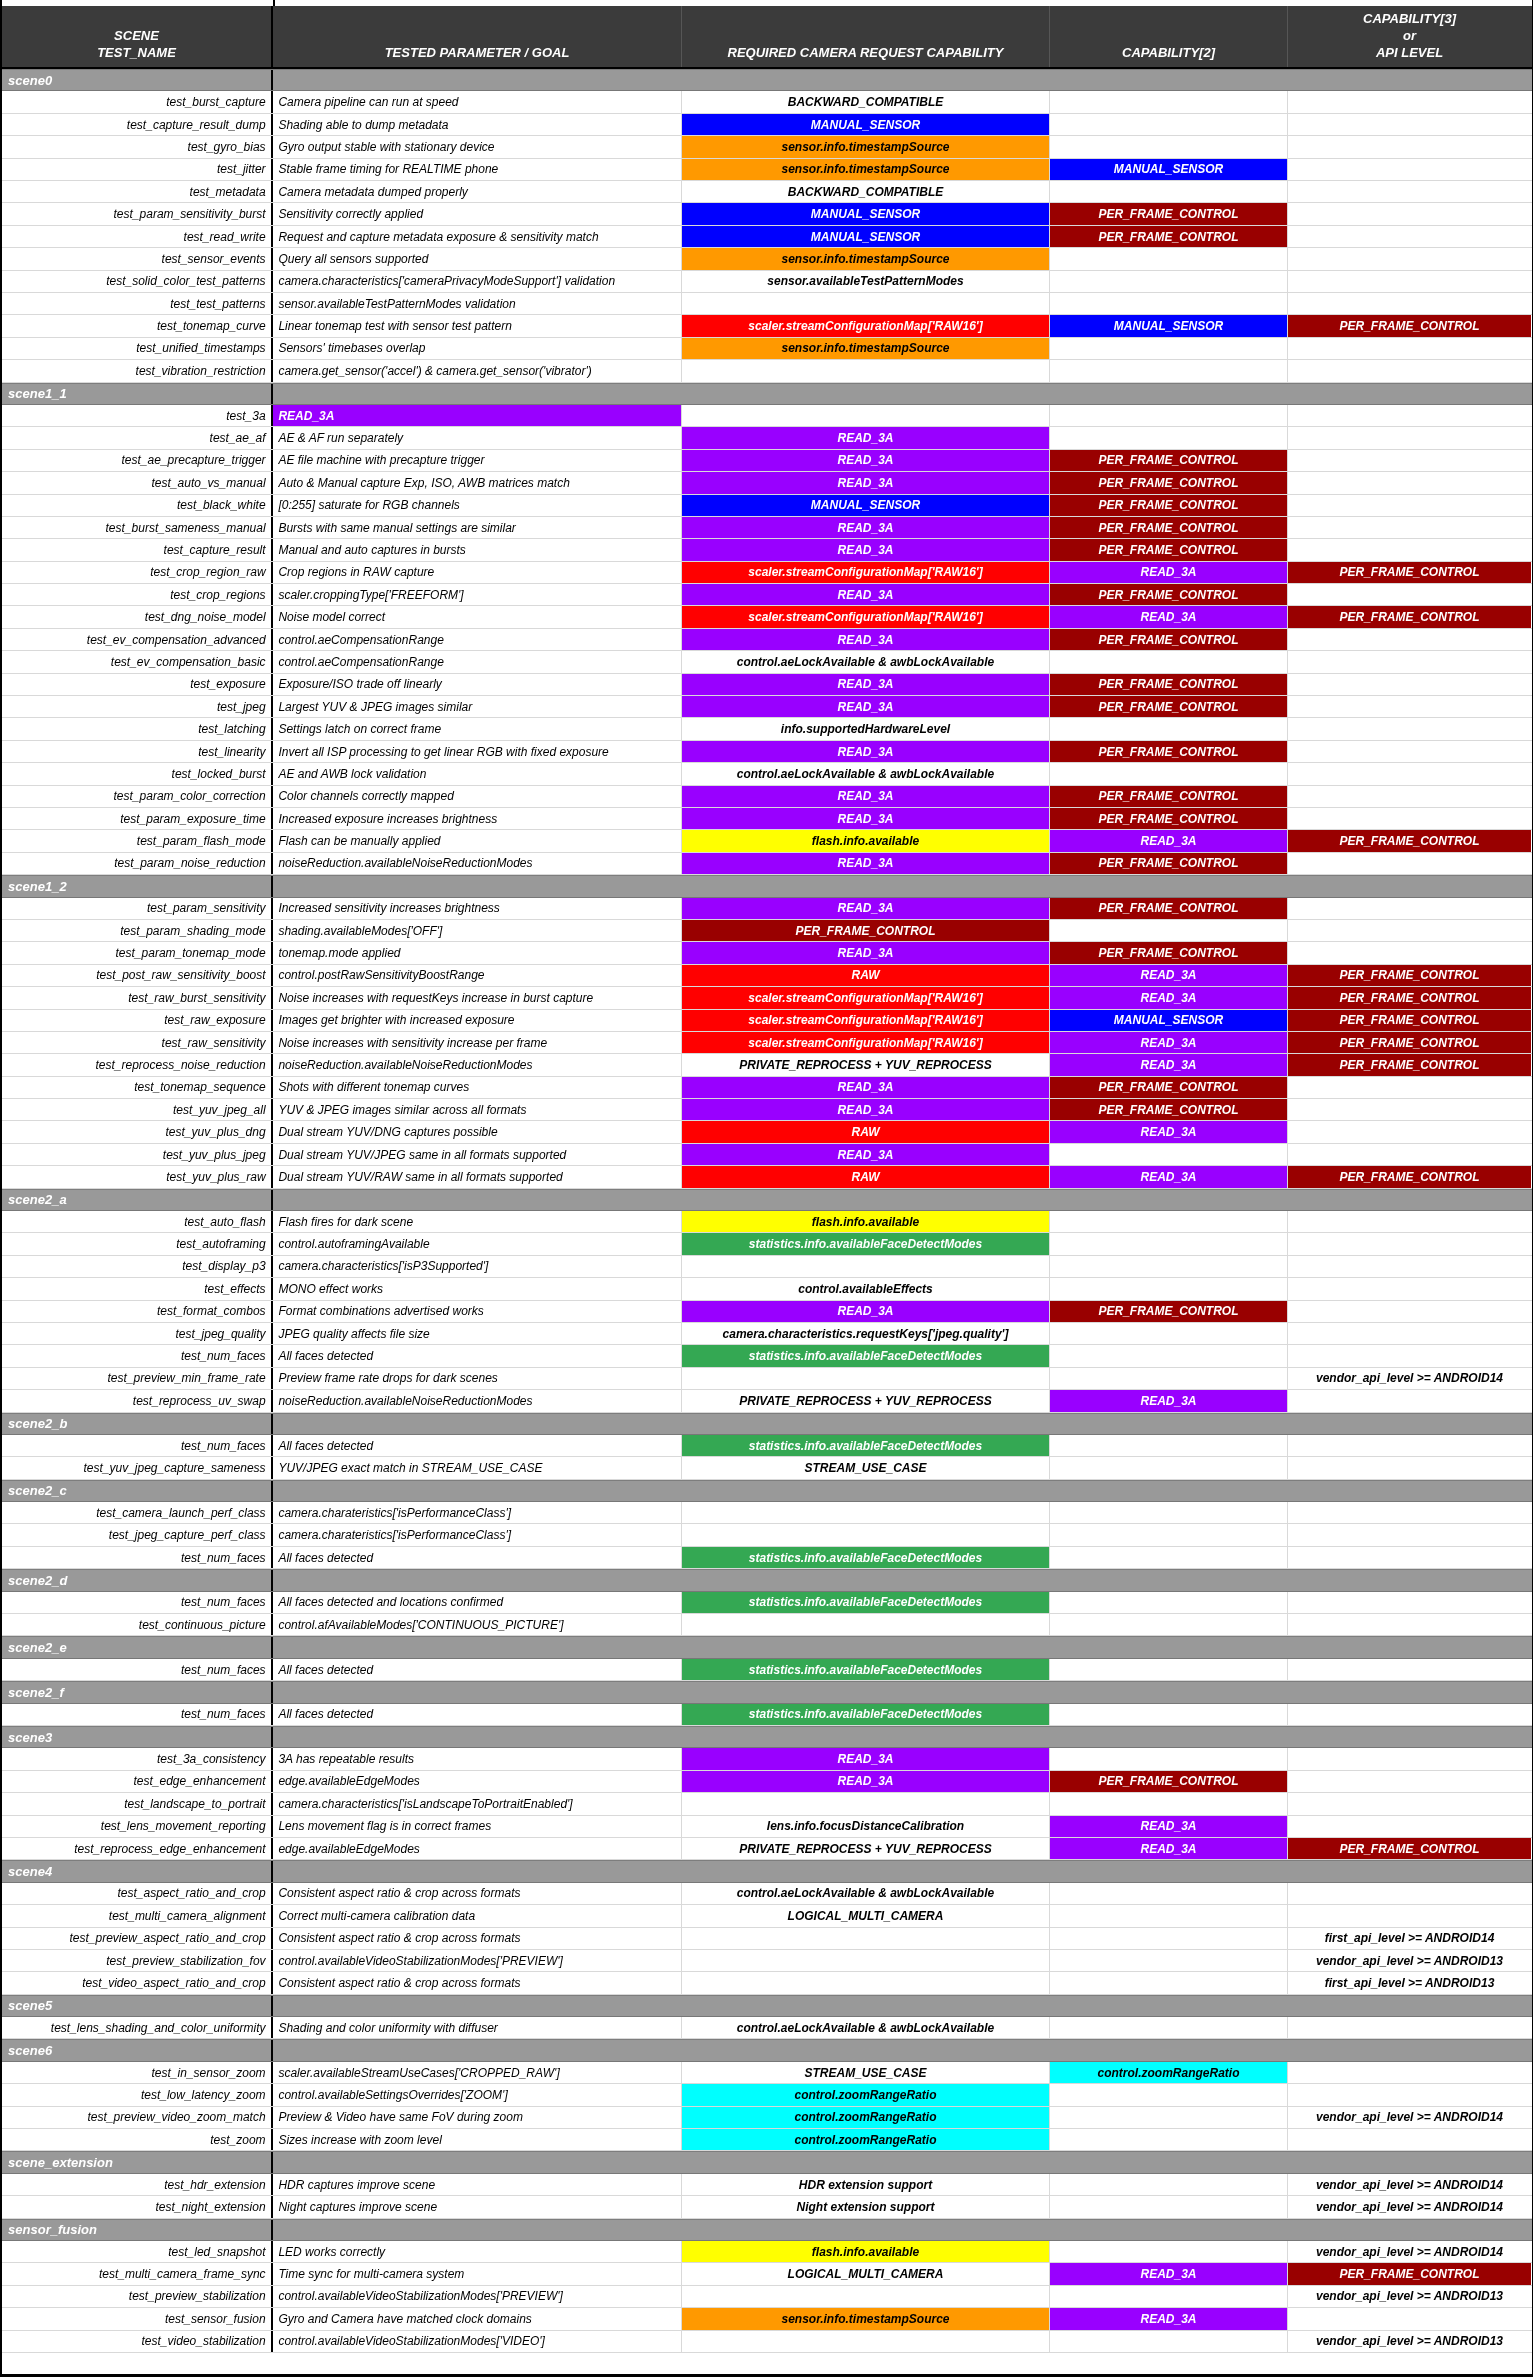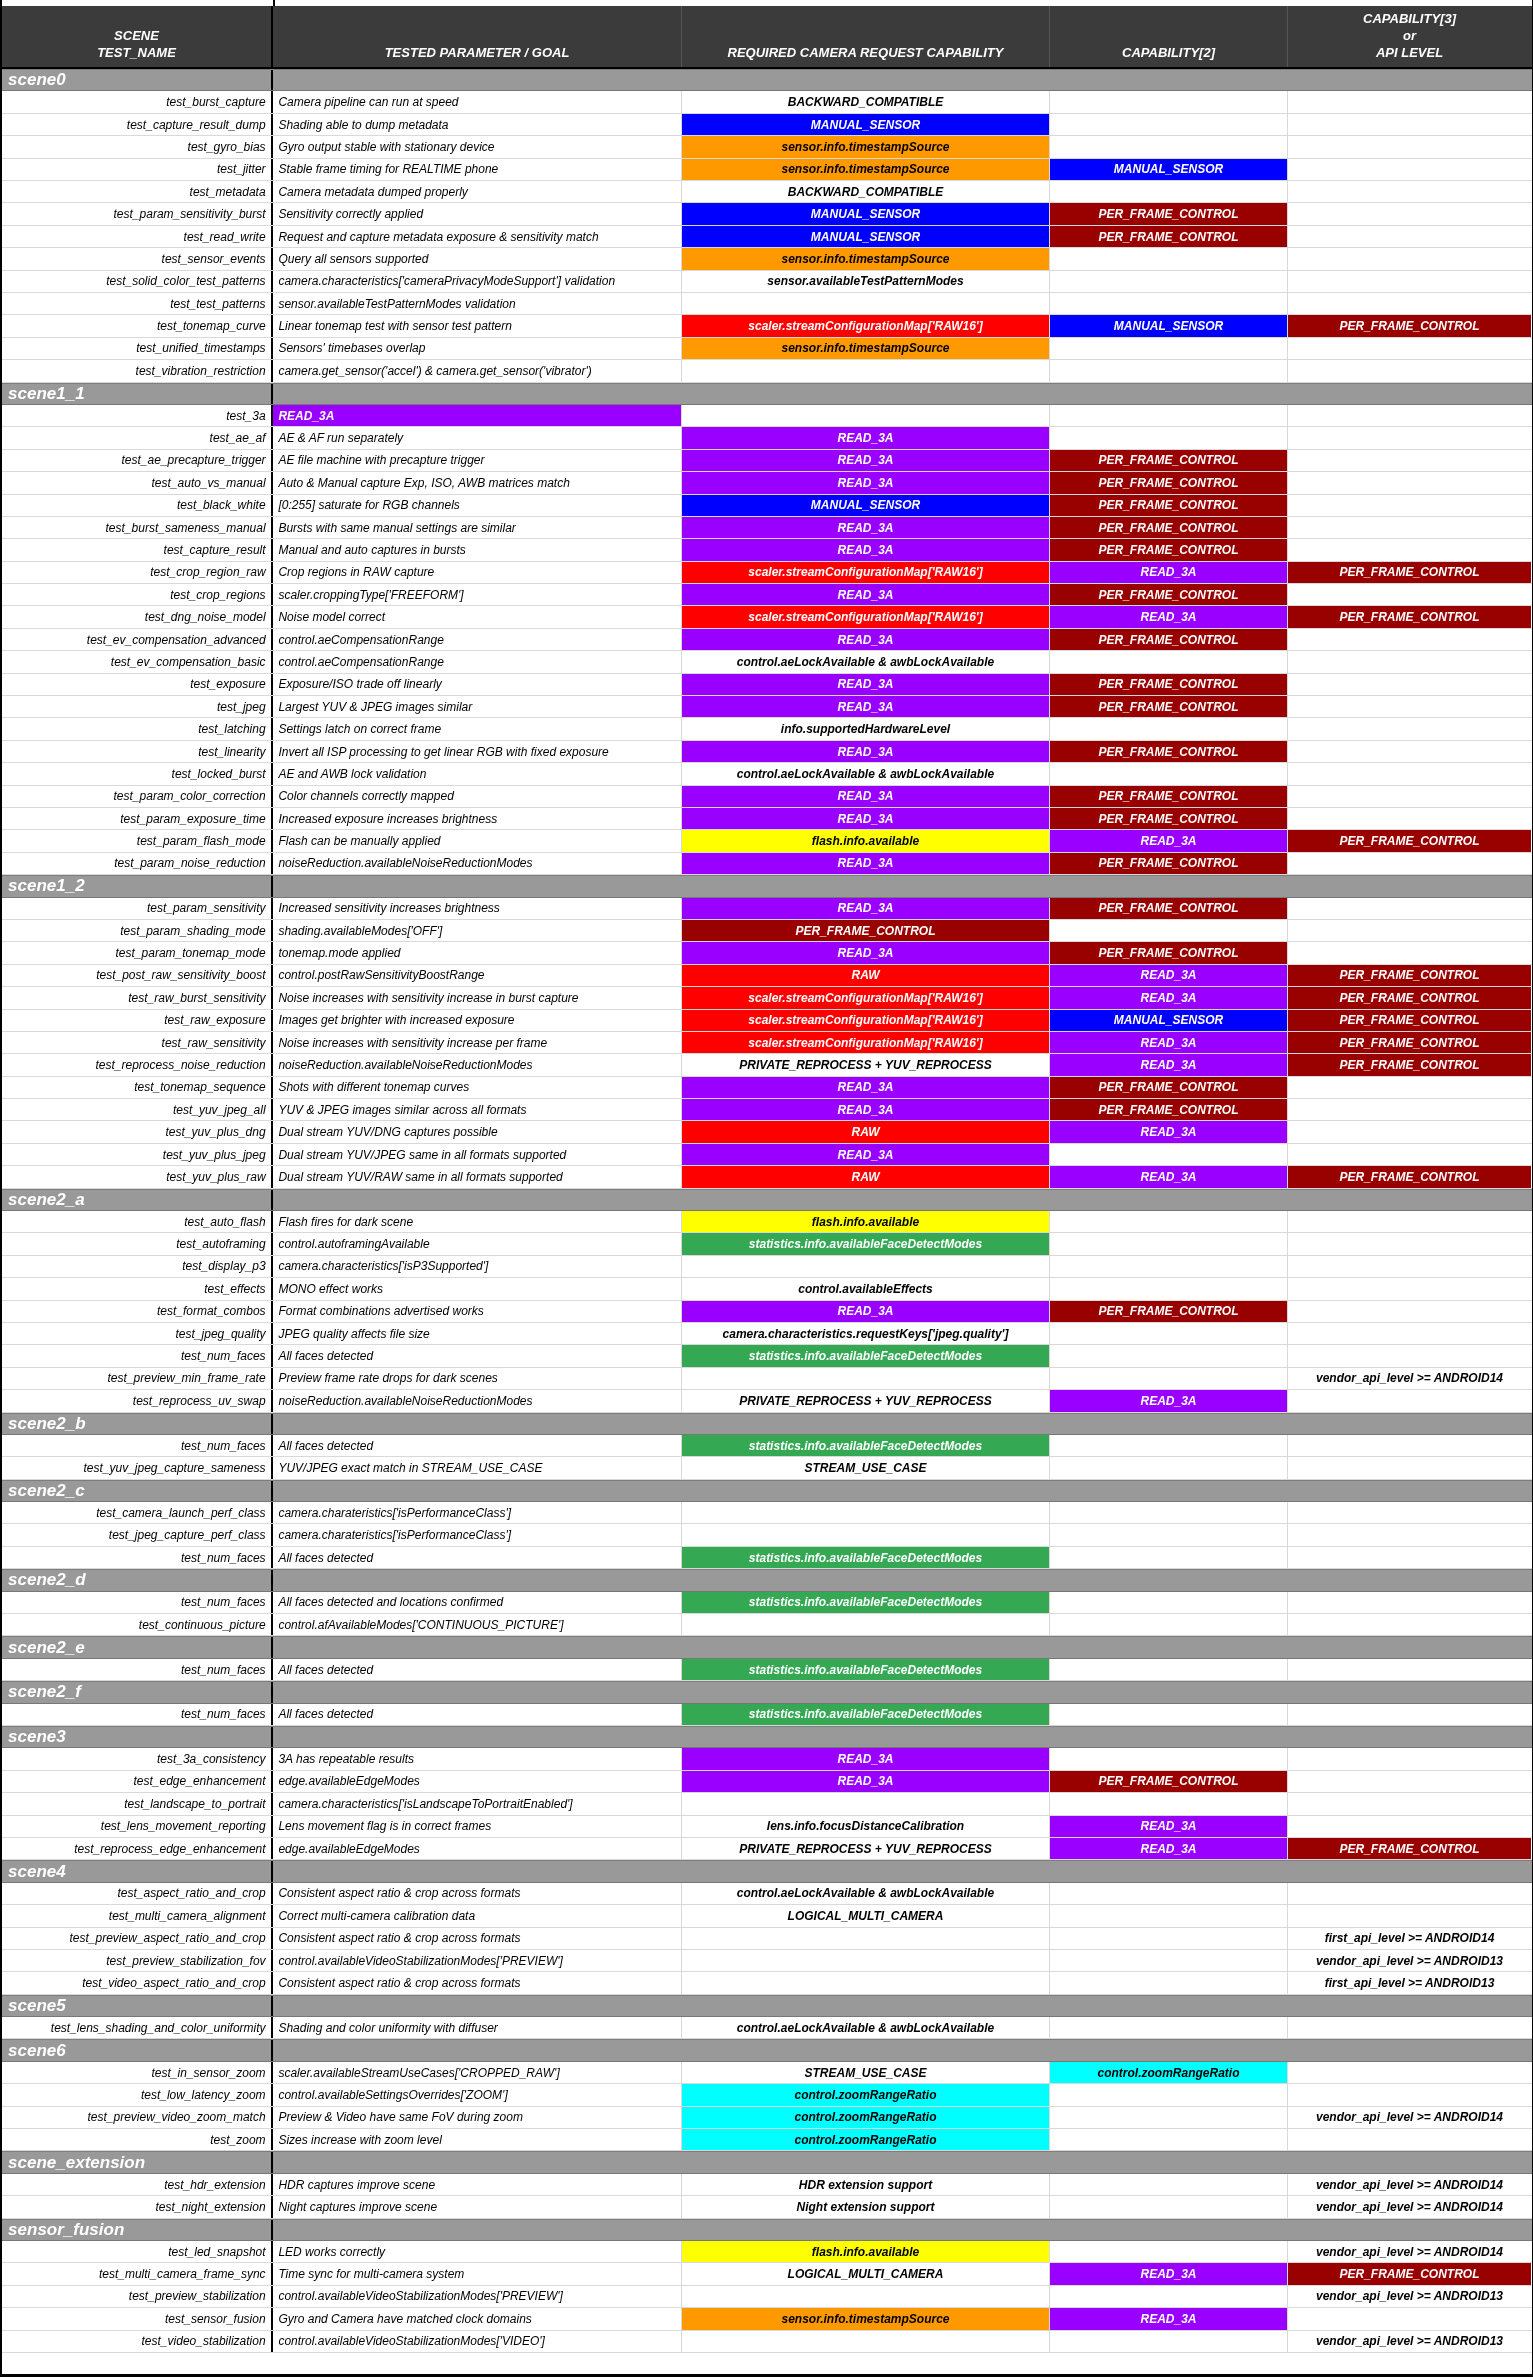--- a/index.html
+++ b/index.html
@@ -23,21 +23,21 @@
   .hcell.h1 { border-right: 2.3px solid #000; }
   .hcell.h5 { border-right: none; }
   .row { height: 22.4px; border-bottom: 0.8px solid #d9d9d9; }
   .c { display: flex; align-items: center; overflow: hidden; border-right: 0.8px solid #d9d9d9; white-space: nowrap; }
   .c1 { justify-content: flex-end; padding-right: 5.4px; border-right: 2.3px solid #000; font-size: 12px; }
   .c2 { justify-content: flex-start; padding-left: 5.4px; font-size: 12px; }
   .cap { justify-content: center; text-align: center; font-weight: bold; font-size: 12px; }
   .c5 { border-right: none; }
   .section-row { background: #999999; border-top: 0.8px solid #7d7d7d; border-bottom: 1.5px solid #777777; height: 22.4px; }
   .seclabel {
-    grid-column: 1 / 2; color: #fff; font-weight: bold; font-size: 17px;
+    grid-column: 1 / 2; color: #fff; font-weight: bold; font-size: 13px;
     display: flex; align-items: center; padding-left: 6.1px; border-right: 2.3px solid #000;
   }
   .secfill { grid-column: 2 / 6; }
   .goalfill { font-weight: bold; }
 </style>
 </head>
 <body>
 
 <div class="wrap">
   <div class="topstrip"></div>
@@ -325,21 +325,21 @@
       </div>
       <div class="row grid-cols">
         <div class="c c1">test_post_raw_sensitivity_boost</div>
         <div class="c c2">control.postRawSensitivityBoostRange</div>
         <div class="c c3 cap" style="background: rgb(255, 0, 0); color: rgb(255, 255, 255);">RAW</div>
         <div class="c c4 cap" style="background: rgb(153, 0, 255); color: rgb(255, 255, 255);">READ_3A</div>
         <div class="c c5 cap" style="background: rgb(153, 0, 0); color: rgb(255, 255, 255);">PER_FRAME_CONTROL</div>
       </div>
       <div class="row grid-cols">
         <div class="c c1">test_raw_burst_sensitivity</div>
-        <div class="c c2">Noise increases with sensitivity increase in burst capture</div>
+        <div class="c c2">Noise increases with requestKeys increase in burst capture</div>
         <div class="c c3 cap" style="background: rgb(255, 0, 0); color: rgb(255, 255, 255);">scaler.streamConfigurationMap['RAW16']</div>
         <div class="c c4 cap" style="background: rgb(153, 0, 255); color: rgb(255, 255, 255);">READ_3A</div>
         <div class="c c5 cap" style="background: rgb(153, 0, 0); color: rgb(255, 255, 255);">PER_FRAME_CONTROL</div>
       </div>
       <div class="row grid-cols">
         <div class="c c1">test_raw_exposure</div>
         <div class="c c2">Images get brighter with increased exposure</div>
         <div class="c c3 cap" style="background: rgb(255, 0, 0); color: rgb(255, 255, 255);">scaler.streamConfigurationMap['RAW16']</div>
         <div class="c c4 cap" style="background: rgb(0, 0, 255); color: rgb(255, 255, 255);">MANUAL_SENSOR</div>
         <div class="c c5 cap" style="background: rgb(153, 0, 0); color: rgb(255, 255, 255);">PER_FRAME_CONTROL</div>

